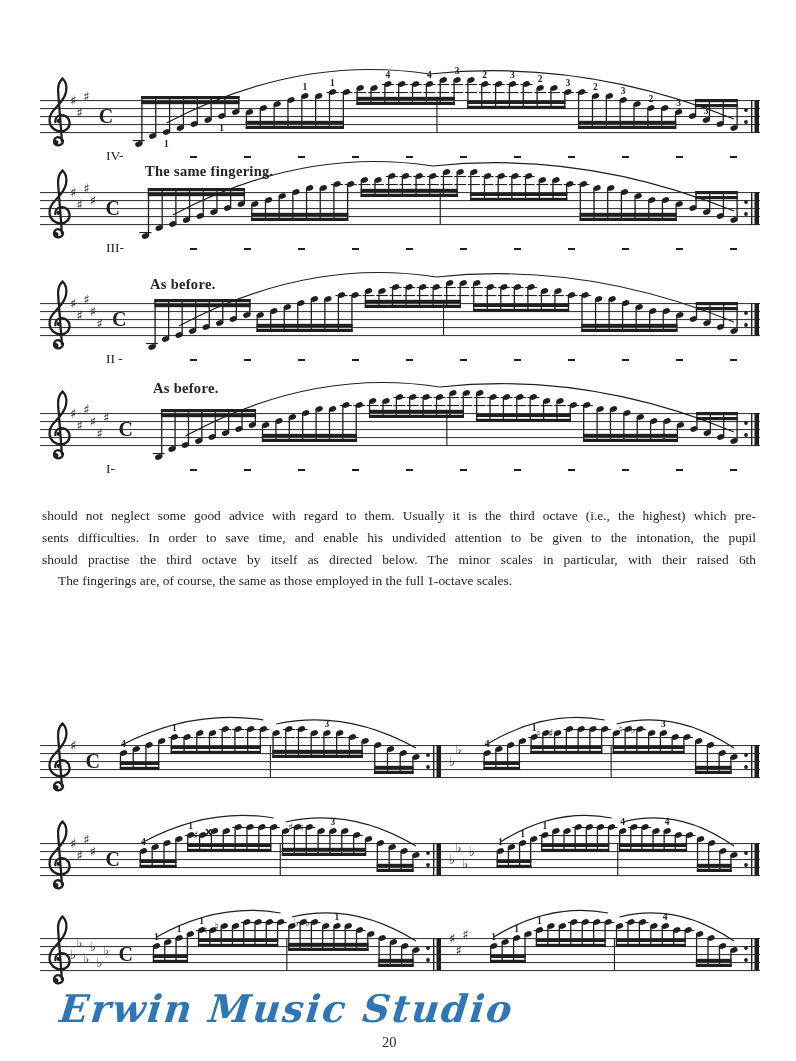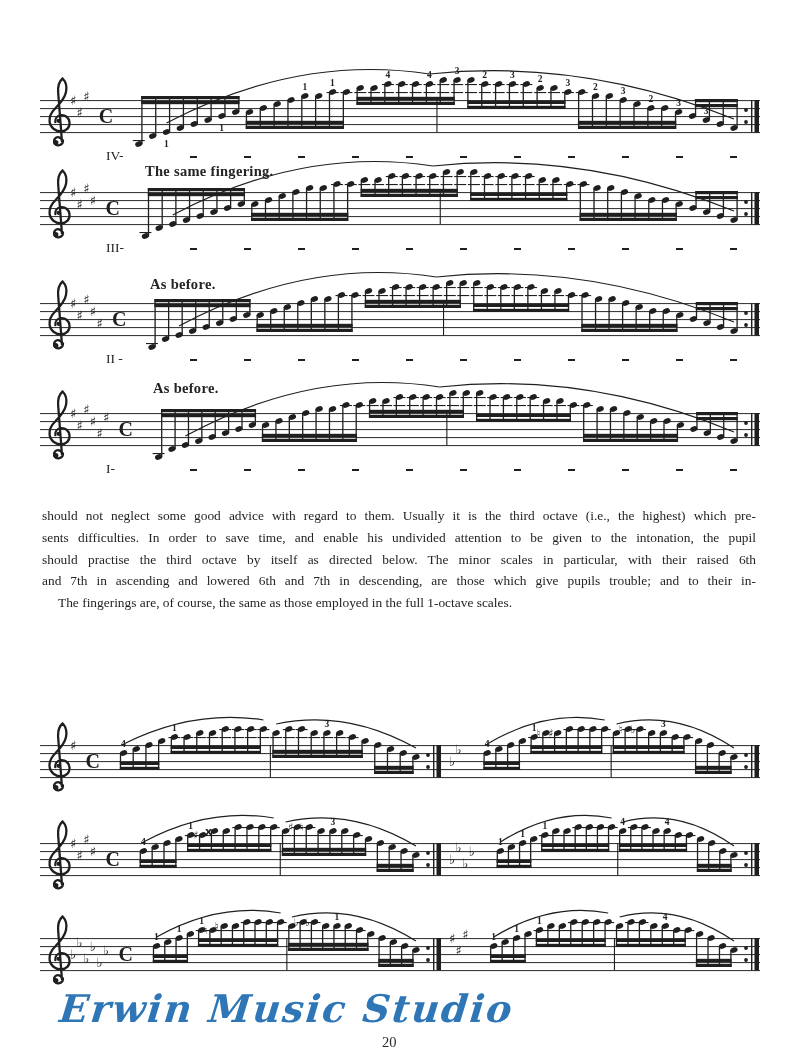--- a/index.html
+++ b/index.html
@@ -724,21 +724,20 @@
         <rect x="582" y="100" width="7" height="2" fill="#1f1f1f"></rect>
         <rect x="636" y="100" width="7" height="2" fill="#1f1f1f"></rect>
         <rect x="690" y="100" width="7" height="2" fill="#1f1f1f"></rect>
       </svg>
     </div>
 
   <div class="text-block">
     <div class="tline just">should not neglect some good advice with regard to them. Usually it is the third octave (i.e., the highest) which pre-</div>
     <div class="tline just">sents difficulties. In order to save time, and enable his undivided attention to be given to the intonation, the pupil</div>
     <div class="tline just">should practise the third octave by itself as directed below. The minor scales in particular, with their raised 6th</div>
-    <div class="tline just">and 7th in ascending and lowered 6th and 7th in descending, are those which give pupils trouble; and to their in-</div>
     <div class="tline indent">The fingerings are, of course, the same as those employed in the full 1-octave scales.</div>
   </div>
 
   <div class="system" id="bot-sys-0" style="top:701px;height:100px">
       <svg width="720" height="100">
         <rect x="0" y="44" width="720" height="1.1" fill="#3c3c3c"></rect>
         <rect x="0" y="52" width="720" height="1.1" fill="#3c3c3c"></rect>
         <rect x="0" y="60" width="720" height="1.1" fill="#3c3c3c"></rect>
         <rect x="0" y="68" width="720" height="1.1" fill="#3c3c3c"></rect>
         <rect x="0" y="76" width="720" height="1.1" fill="#3c3c3c"></rect>

